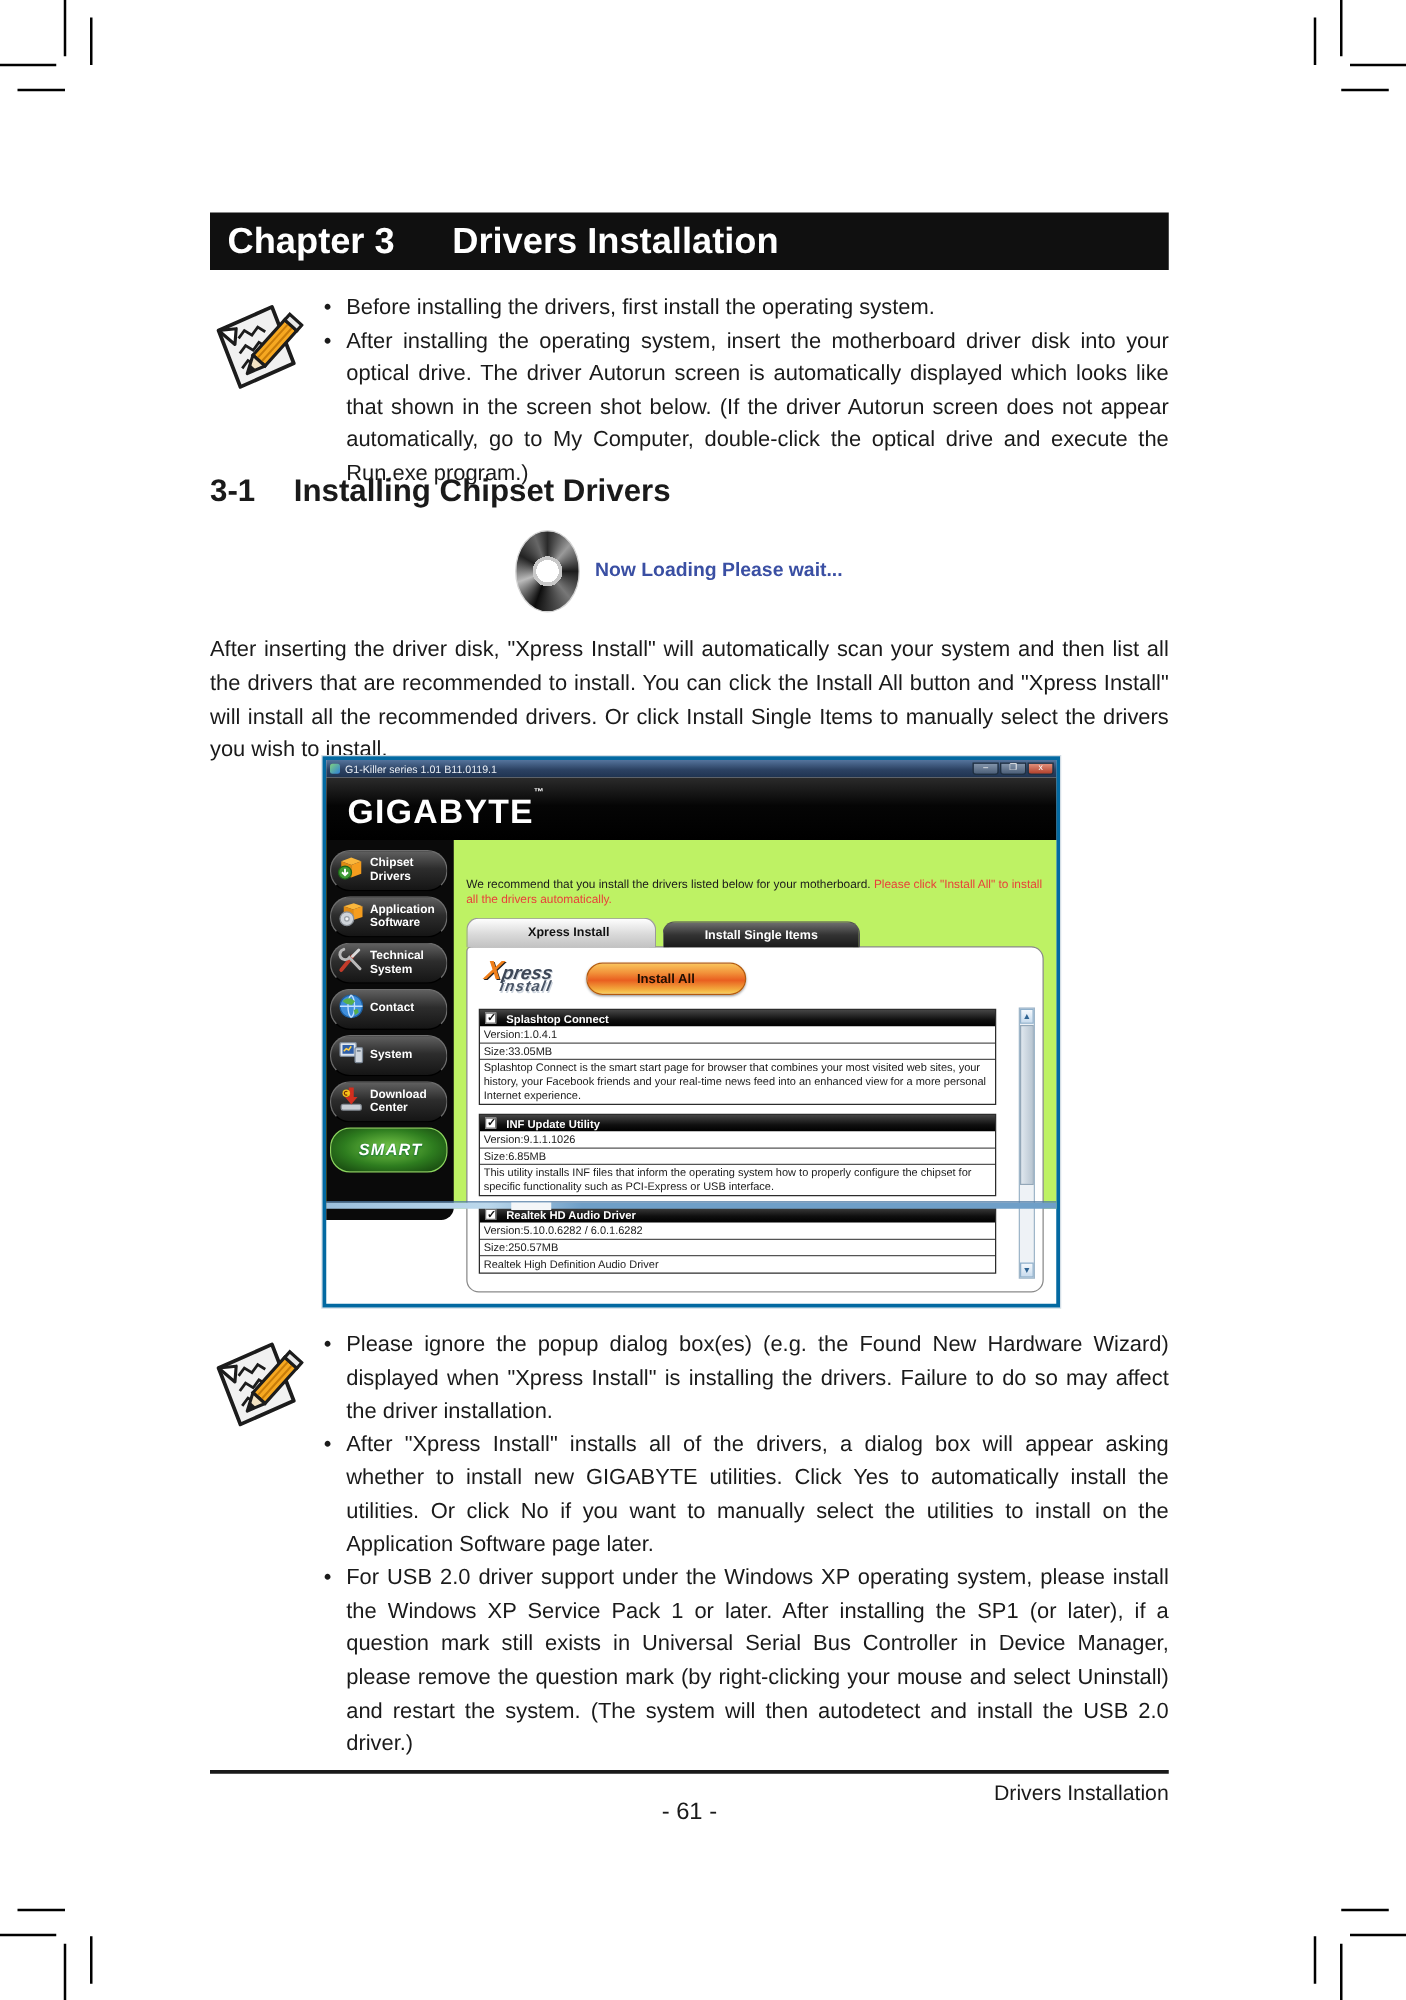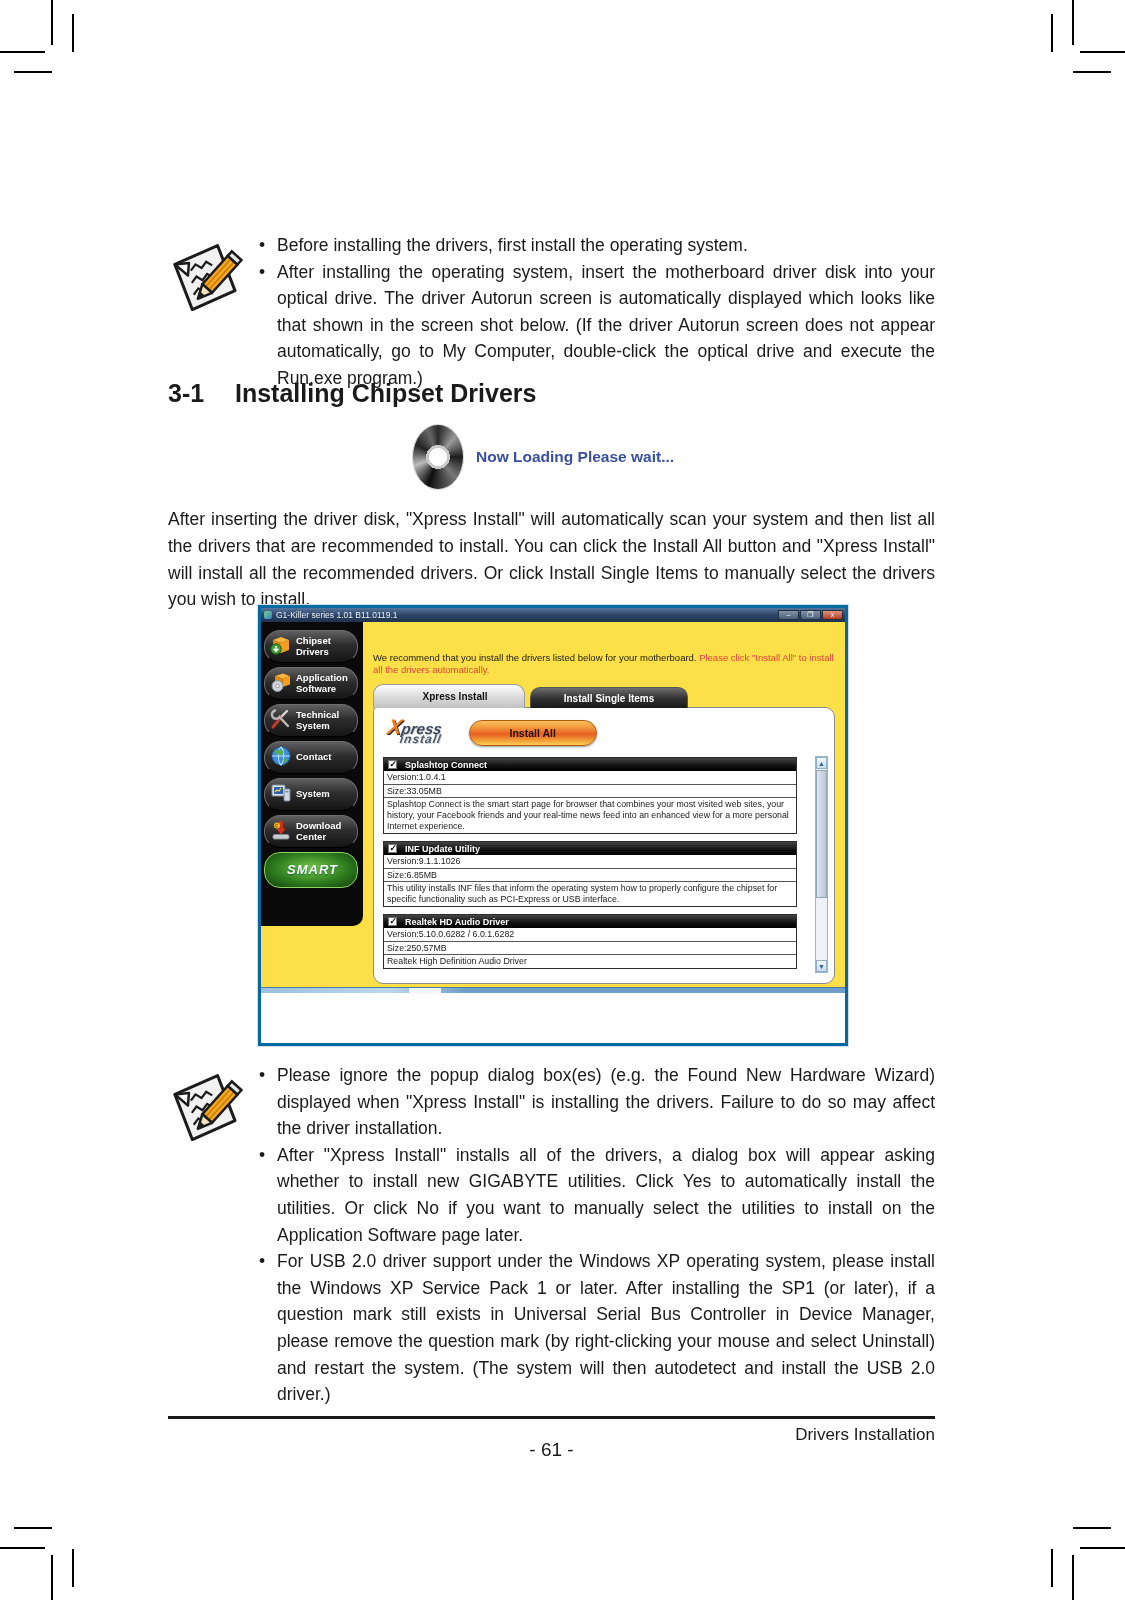--- a/index.html
+++ b/index.html
@@ -46,21 +46,21 @@
   #shot-title-text { color:#e9eef5; font-size:8.5px; margin-left:4px; flex:1 1 auto; white-space:nowrap; }
   .winbtn { width:21px; height:10px; margin-left:1px; border-radius:0 0 3px 3px; border:1px solid #203040;
      font-size:7px; line-height:8px; text-align:center; color:#fff; }
   .winbtn.min, .winbtn.max { background:linear-gradient(180deg,#8294aa,#4c5f78); }
   .winbtn.close { background:linear-gradient(180deg,#e2917c,#b13f2a); }
 
   #shot-header { height:50px; background:linear-gradient(180deg,#2b2b2b 0%,#050505 45%,#000 100%); display:flex; align-items:center; }
   #brand { color:#fff; font-weight:800; font-size:27px; letter-spacing:1px; margin-left:17px; }
   #brand sup { font-size:8px; vertical-align:22px; letter-spacing:0; }
 
-  #shot-body { position:relative; height:371px; background:#fde047; }
+  #shot-body { position:relative; height:295px; background:#bef264; }
   #sidebar { position:absolute; left:0; top:0; width:102px; height:304px; background:#0a0a0a; border-radius:0 0 10px 0; padding-top:8px; }
   .side-btn { width:94px; height:33px; margin:0 0 4px 3px; border-radius:16px; display:flex; align-items:center;
      background:linear-gradient(180deg,#606060,#2d2d2d 45%,#151515);
      border:1px solid #6e6e6e; border-bottom-color:#000; cursor:pointer; }
   .side-btn .ic { width:24px; flex:0 0 24px; margin-left:4px; }
   .side-btn .lbl { color:#fff; font-size:9.5px; font-weight:bold; line-height:10.5px; margin-left:3px; }
   .side-btn.smart { justify-content:center; height:36px;
      background:radial-gradient(ellipse at 50% 45%, #79c94a 0%, #2e7d1f 55%, #123c0c 100%); border-color:#8bd45e; }
   .side-btn.smart .lbl { font-style:italic; font-size:13px; letter-spacing:1px; text-shadow:0 1px 2px #063; }
 
@@ -126,20 +126,23 @@
   <div class="crop" style="left:1073px;top:71px;width:38px;height:2px;"></div>
   <div class="crop" style="left:14px;top:1527px;width:38px;height:2px;"></div>
   <div class="crop" style="left:0;top:1547px;width:45px;height:2px;"></div>
   <div class="crop" style="left:51px;top:1555px;width:2px;height:45px;"></div>
   <div class="crop" style="left:72px;top:1549px;width:2px;height:38px;"></div>
   <div class="crop" style="left:1073px;top:1527px;width:38px;height:2px;"></div>
   <div class="crop" style="left:1080px;top:1547px;width:45px;height:2px;"></div>
   <div class="crop" style="left:1072px;top:1555px;width:2px;height:45px;"></div>
   <div class="crop" style="left:1051px;top:1549px;width:2px;height:38px;"></div>
 
+  <div id="chapter-bar">
+    <span>Chapter 3</span><span class="gap"></span><span>Drivers Installation</span>
+  </div>
 
   <div class="note" style="top:232px;">
     <div class="note-icon">
       <svg width="80" height="84" viewBox="0 0 80 84">
         <g transform="rotate(-14 40 42)">
           <polygon points="16,22 62,14 68,62 22,70" fill="#f1f1f1" stroke="#1c1c1c" stroke-width="3" stroke-linejoin="round"></polygon>
           <polygon points="16,22 30,24 26,36" fill="#fff" stroke="#1c1c1c" stroke-width="2.5" stroke-linejoin="round"></polygon>
           <path d="M30 32 l6-5 5 5 6-5 5 5 M28 44 l6-5 5 5 6-5 5 5 M27 56 l6-5 5 5" stroke="#1c1c1c" stroke-width="2.2" fill="none"></path>
         </g>
         <g transform="rotate(42 52 46)">
@@ -168,20 +171,23 @@
 
   <p id="intro-par"><span>After inserting the driver disk, "Xpress Install" will automatically scan your system and then list all the drivers that are recommended to install. You can click the </span><span class="b">Install All</span><span> button and "Xpress Install" will install all the recommended drivers. Or click </span><span class="b">Install Single Items</span><span> to manually select the drivers you wish to install.</span></p>
 
   <div id="shot">
     <div id="shot-titlebar">
       <span id="shot-title-icon"></span>
       <span id="shot-title-text">G1-Killer series 1.01 B11.0119.1</span>
       <span class="winbtn min">–</span>
       <span class="winbtn max">❐</span>
       <span class="winbtn close">x</span>
+    </div>
+    <div id="shot-header">
+      <span id="brand"><span>GIGABYTE</span><sup>™</sup></span>
     </div>
     <div id="shot-body">
       <div id="sidebar">
         <div class="side-btn">
           <span class="ic">
             <svg width="24" height="24" viewBox="0 0 24 24">
                 <polygon points="4,7 12,4 20,7 12,10" fill="#f9b63c"></polygon>
                 <polygon points="4,7 12,10 12,20 4,17" fill="#e08a12"></polygon>
                 <polygon points="20,7 12,10 12,20 20,17" fill="#f59d1e"></polygon>
                 <circle cx="7" cy="16" r="5.2" fill="#3f9b35" stroke="#1d6418"></circle>

